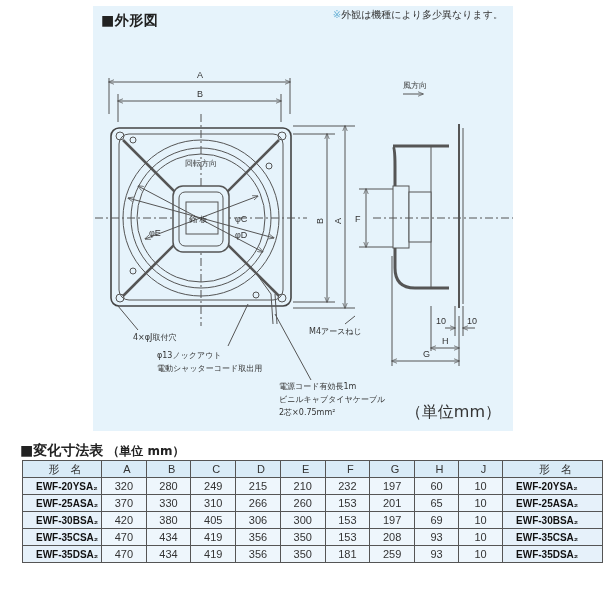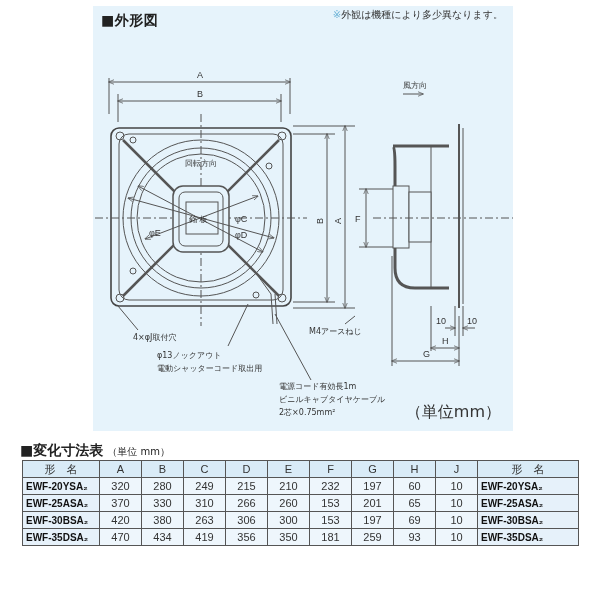--- a/index.html
+++ b/index.html
@@ -6,26 +6,26 @@
   body{width:603px;height:603px;position:relative;overflow:hidden;font-family:"DejaVu Sans","Liberation Sans",sans-serif;color:#333;}
   .panel{position:absolute;left:93px;top:6px;width:420px;height:425px;background:#e6f3fb;}
   .panel-title{position:absolute;left:8px;top:6px;font-size:14px;color:#222;font-weight:bold;letter-spacing:0.5px;}
   .panel-note{position:absolute;right:10px;top:2px;font-size:10px;color:#333;}
   .panel-note .mark{color:#6ab2d6;}
   .unit{position:absolute;right:12px;bottom:8px;font-size:16px;color:#333;}
   svg.diagram{position:absolute;left:0;top:0;}
   .lbl{font-family:"Liberation Sans",sans-serif;font-size:9px;fill:#333;}
   .lblj{font-family:"DejaVu Sans",sans-serif;font-size:8px;fill:#333;}
   .table-title{position:absolute;left:20px;top:442px;font-size:14px;font-weight:bold;color:#222;}
-  .table-title small{font-size:10px;font-weight:normal;margin-left:4px;}
+  .table-title small{font-size:12px;font-weight:bold;margin-left:4px;}
   table.dims{position:absolute;left:22px;top:460px;border-collapse:collapse;font-family:"Liberation Sans",sans-serif;}
   table.dims th, table.dims td{border:1px solid #555;height:16px;padding:0 2px;font-size:11px;text-align:center;color:#333;}
-  table.dims th{background:#d9ebf7;font-weight:normal;}
+  table.dims th{background:#d9ebf7;font-weight:normal;padding-left:8px;}
   table.dims td{background:#eef6fc;}
-  table.dims td.model{font-weight:bold;text-align:left;padding-left:3px;font-size:10px;color:#111;background:#e6f1fa;}
+  table.dims td.model{font-weight:bold;text-align:left;padding-left:13px;font-size:10px;color:#111;background:#e6f1fa;}
   .c-model{width:72px;} .c-num{width:37px;}
 </style>
 </head>
 <body>
 
 <div class="panel">
   <svg class="diagram" width="420" height="425" viewBox="0 0 420 425">
     <defs>
       <marker id="ar" viewBox="0 0 10 10" refX="9" refY="5" markerWidth="6" markerHeight="6" orient="auto-start-reverse">
         <path d="M0,1 L10,5 L0,9" fill="none" stroke="#555" stroke-width="1.2"></path>
@@ -177,28 +177,41 @@
       <td>153</td>
       <td>201</td>
       <td>65</td>
       <td>10</td>
       <td class="model">EWF-25ASA₂</td>
     </tr>
     <tr>
       <td class="model">EWF-30BSA₂</td>
       <td>420</td>
       <td>380</td>
-      <td>263</td>
+      <td>405</td>
       <td>306</td>
       <td>300</td>
       <td>153</td>
       <td>197</td>
       <td>69</td>
       <td>10</td>
       <td class="model">EWF-30BSA₂</td>
+    </tr>
+    <tr>
+      <td class="model">EWF-35CSA₂</td>
+      <td>470</td>
+      <td>434</td>
+      <td>419</td>
+      <td>356</td>
+      <td>350</td>
+      <td>153</td>
+      <td>208</td>
+      <td>93</td>
+      <td>10</td>
+      <td class="model">EWF-35CSA₂</td>
     </tr>
     <tr>
       <td class="model">EWF-35DSA₂</td>
       <td>470</td>
       <td>434</td>
       <td>419</td>
       <td>356</td>
       <td>350</td>
       <td>181</td>
       <td>259</td>

